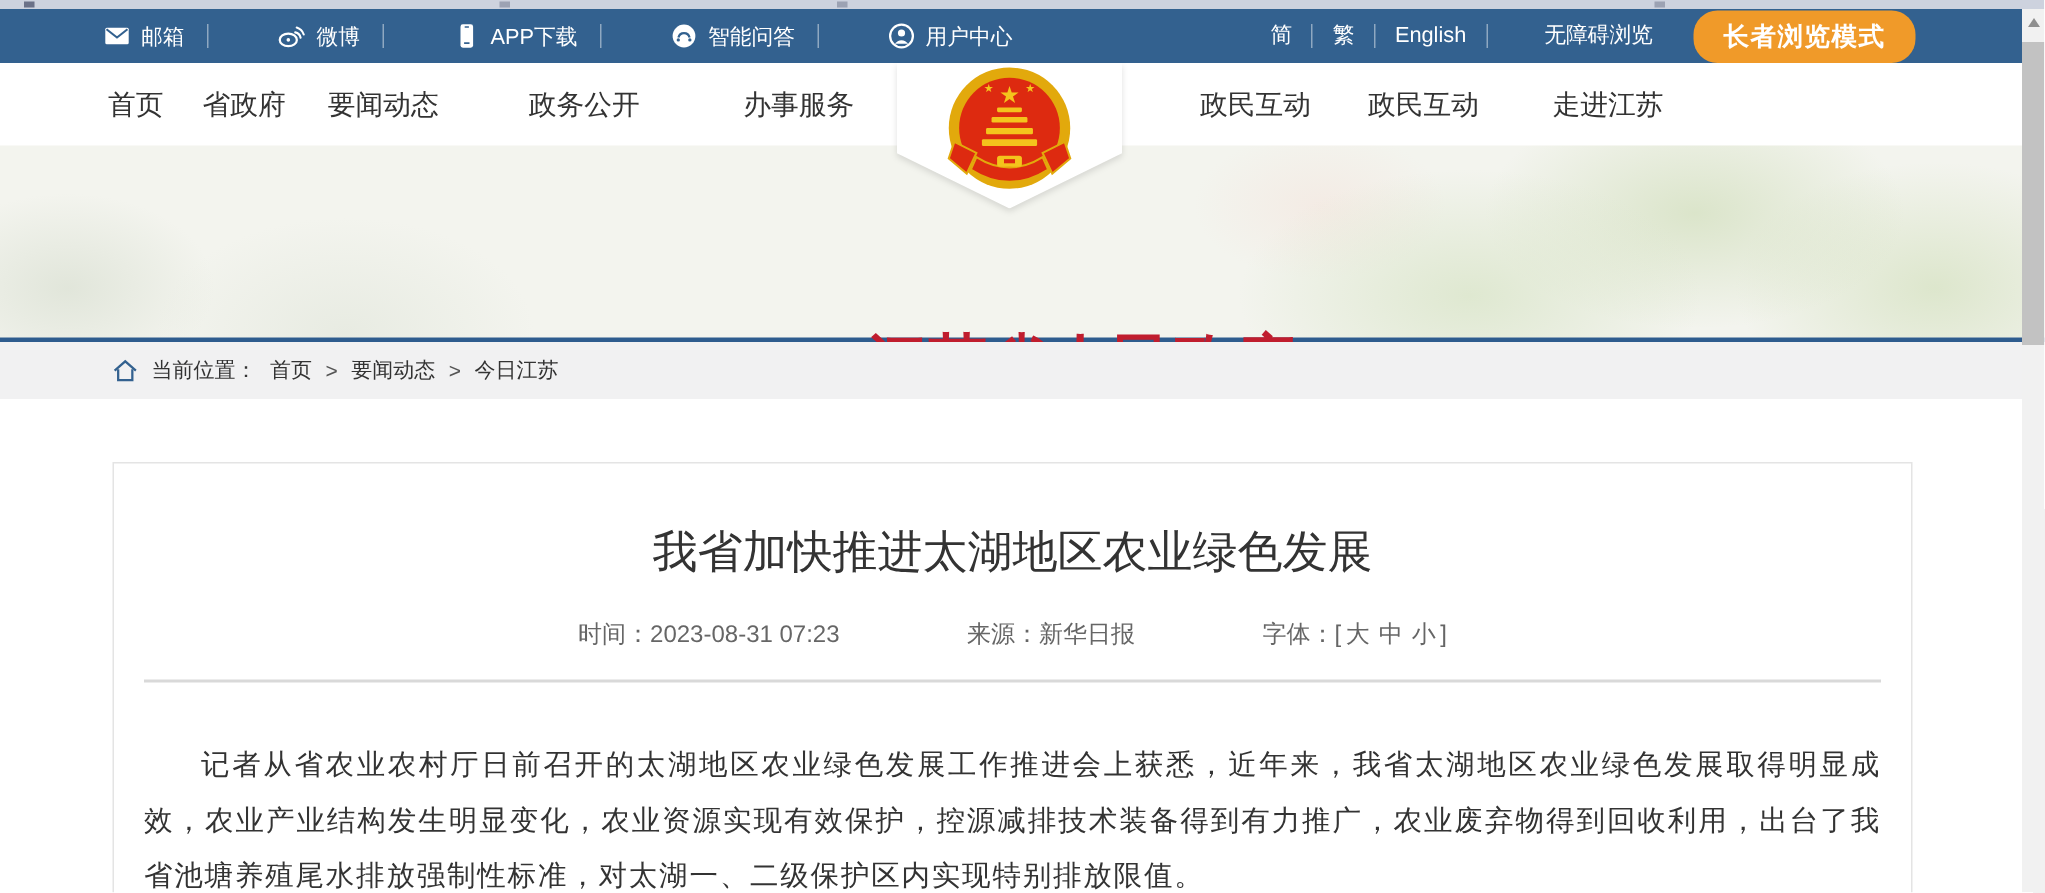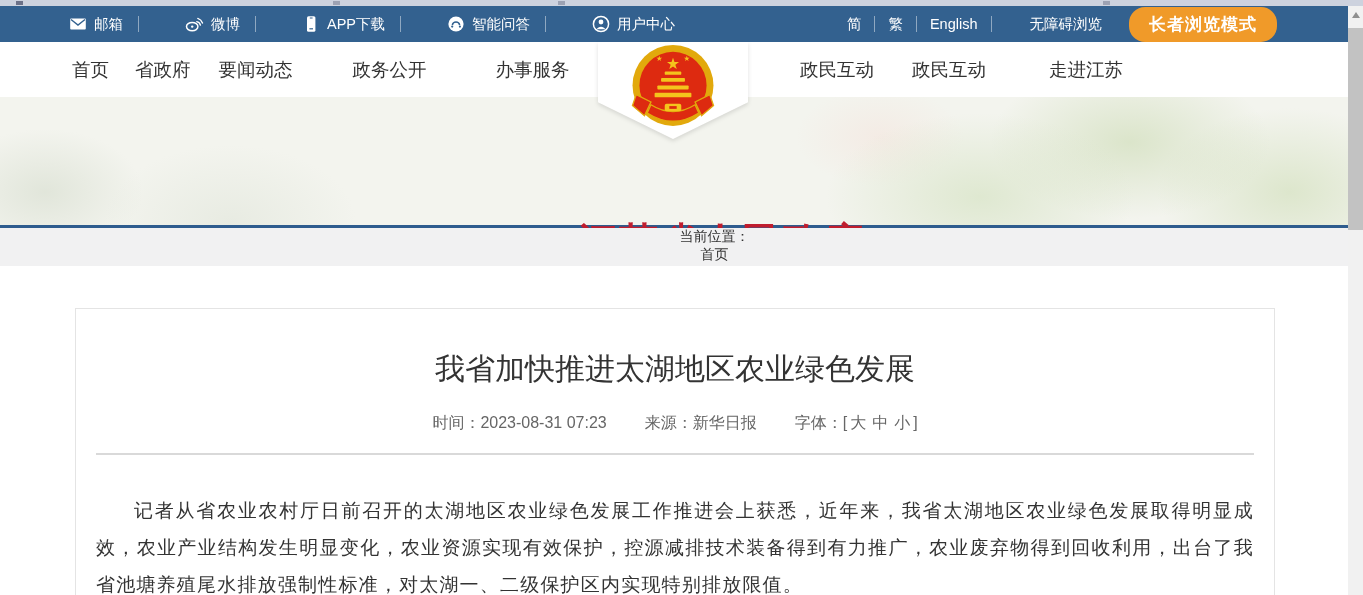--- a/index.html
+++ b/index.html
@@ -52,31 +52,31 @@
   .seal { position:absolute; left:512px; top:132px; font-size:52px; font-weight:bold; color:#a9383c; line-height:56px; }
   .site-block { position:absolute; left:578px; top:122px; width:272px; text-align:center; }
   .site-title { font-size:39px; font-weight:bold; color:#c01d2e; letter-spacing:2px; white-space:nowrap; line-height:46px; }
   .site-url { font-size:18px; font-weight:bold; color:#8f9091; letter-spacing:5px; margin-top:2px; }
   .search-wrap { position:absolute; left:935px; top:66px; width:340px; height:44px; border:2px solid #2e5c8e; border-radius:23px; display:flex; align-items:center; padding:0 10px 0 18px; }
   .search-wrap input { flex:1; background:transparent; border:none; outline:none; font-size:16px; color:#556; font-family:inherit; }
   .search-wrap input::placeholder { color:#8b9097; }
   .search-icon { cursor:pointer; display:flex; }
 
   
-  .breadcrumb { position:absolute; left:0; top:228px; width:1363px; height:38px; background:#f1f1f2; display:flex; align-items:center; padding-left:75px; font-size:14px; color:#333;flex-direction:column; }
+  .breadcrumb { position:absolute; left:0; top:228px; width:1363px; height:38px; background:#f1f1f2; display:flex; align-items:center; padding-left:75px; font-size:14px; color:#333; }
   .breadcrumb svg { margin-right:9px; }
   .crumb { margin-right:9px; cursor:pointer; }
   .crumb-label { margin-right:9px; }
   .crumb-sep { margin-right:9px; color:#555; }
 
   
   .main { position:absolute; left:0; top:266px; width:1363px; height:266px; background:#fff; }
   .card { position:absolute; left:75px; top:42px; width:1200px; height:420px; background:#fff; border:1px solid #e4e4e4; }
   .article-title { margin-top:39px; text-align:center; font-size:30px; color:#333; font-weight:400; line-height:42px; }
-  .article-meta { margin-top:23px; display:flex; justify-content:center; gap:38px; font-size:16px; color:#666; }
+  .article-meta { margin-top:23px; display:flex; justify-content:center; gap:85px; font-size:16px; color:#666; }
   .font-sizes span.size-opt { cursor:pointer; margin:0 3px; }
   .article-divider { margin:19px 20px 0 20px; border-top:2px solid #d9d9d9; }
   .article-body { margin:37px 20px 0 20px; font-size:19px; line-height:37px; color:#333; text-align:justify; text-indent:2em; letter-spacing:1.2px; }
 </style>
 </head>
 <body>
 
 <div class="page">
 
   <div class="chrome-strip">
@@ -143,21 +143,21 @@
     <div class="nav-group nav-left">
       <span class="nav-item">首页</span>
       <span class="nav-item" style="margin-left:26px">省政府</span>
       <span class="nav-item" style="margin-left:28px">要闻动态</span>
       <span class="nav-item" style="margin-left:60px">政务公开</span>
       <span class="nav-item" style="margin-left:69px">办事服务</span>
     </div>
     <div class="nav-group nav-right">
       <span class="nav-item">政民互动</span>
       <span class="nav-item" style="margin-left:38px">政民互动</span>
-      <span class="nav-item" style="margin-left:63px">走进江苏</span>
+      <span class="nav-item" style="margin-left:49px">走进江苏</span>
     </div>
   </div>
 
   <div class="badge-wrap">
     <div class="badge">
       <svg width="92" height="94" viewBox="0 0 100 102">
         <circle cx="50" cy="46" r="44" fill="#e2a90c"></circle>
         <circle cx="50" cy="46" r="36.5" fill="#dd2a10"></circle>
         <path d="M10 56 L26 64 L19 79 L6 68 Z" fill="#dd2a10" stroke="#e2a90c" stroke-width="1.5"></path>
         <path d="M90 56 L74 64 L81 79 L94 68 Z" fill="#dd2a10" stroke="#e2a90c" stroke-width="1.5"></path>

